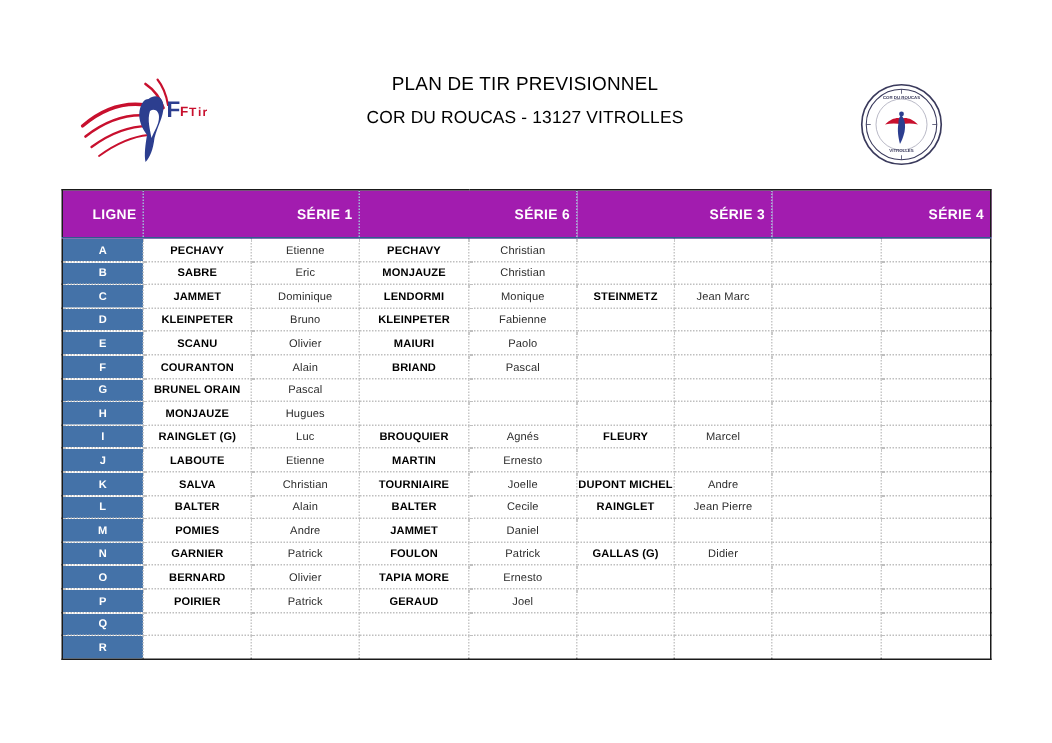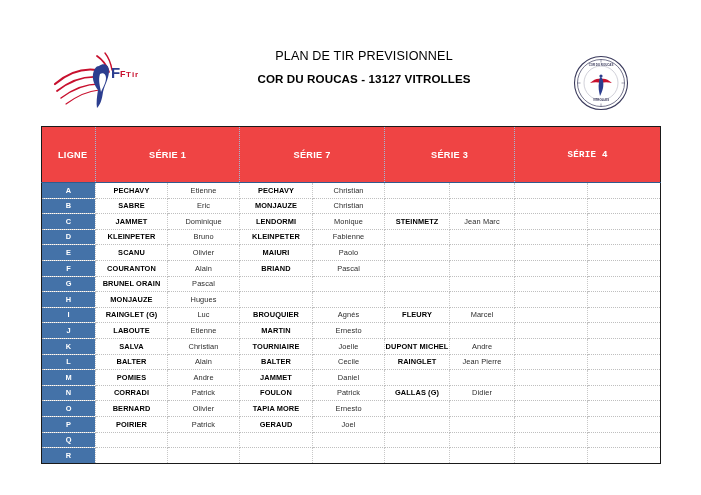--- a/index.html
+++ b/index.html
@@ -36,21 +36,21 @@
   #logo-club {
     position: absolute;
     left: 566px;
     top: 52px;
     width: 70px;
     height: 62px;
   }
 
   #title-block {
     position: absolute;
-    left: 164px;
+    left: 150px;
     top: 48px;
     width: 400px;
     text-align: center;
   }
   #title-line-1 {
     font-size: 12.6px;
     font-weight: normal;
     letter-spacing: 0.15px;
     line-height: 17px;
     white-space: nowrap;
@@ -58,21 +58,21 @@
   #title-line-2 {
     font-size: 12.8px;
     font-weight: bold;
     letter-spacing: 0.1px;
     line-height: 17px;
     margin-top: 5px;
     white-space: nowrap;
   }
   #title-line-3 {
     font-size: 11.6px;
-    font-weight: bold;
+    font-weight: normal;
     letter-spacing: 0.1px;
     line-height: 16px;
     margin-top: 6px;
     white-space: nowrap;
   }
 
   
   #plan-table {
     position: absolute;
     left: 41px;
@@ -87,34 +87,34 @@
   #plan-table col.c-s1n   { width: 72px; }
   #plan-table col.c-s1f   { width: 72px; }
   #plan-table col.c-s2n   { width: 73px; }
   #plan-table col.c-s2f   { width: 72px; }
   #plan-table col.c-s3n   { width: 65px; }
   #plan-table col.c-s3f   { width: 65px; }
   #plan-table col.c-s4n   { width: 73px; }
   #plan-table col.c-s4f   { width: 73px; }
 
   #plan-table thead th {
-    background: #ef4444;
+    background: #a21caf;
     color: #ffffff;
     font-size: 9.2px;
     font-weight: bold;
     letter-spacing: 0.25px;
     height: 23px;
-    padding: 16px;
-    text-align: center;
+    padding: 4px;
+    text-align: right;
     vertical-align: middle;
     border-right: 1px dotted #9fb8d6;
     border-bottom: 1px solid #2f5party;
     border-bottom: 1px solid #2f5c8f;
   }
-  #plan-table thead th.hd-last { border-right: none; font-family: Liberation Mono, monospace; }
+  #plan-table thead th.hd-last { border-right: none; }
 
   #plan-table tbody td {
     height: 14.6px;
     padding: 0;
     font-size: 7.4px;
     vertical-align: middle;
     border-bottom: 1px dotted #bfbfbf;
     border-right: 1px dotted #c8c8c8;
     line-height: 1;
     overflow: hidden;
@@ -216,21 +216,21 @@
       <col class="c-s2f">
     <col class="c-s3n">
       <col class="c-s3f">
     <col class="c-s4n">
       <col class="c-s4f">
   </colgroup>
   <thead>
     <tr>
       <th>LIGNE</th>
       <th colspan="2">SÉRIE 1</th>
-      <th colspan="2">SÉRIE 7</th>
+      <th colspan="2">SÉRIE 6</th>
       <th colspan="2">SÉRIE 3</th>
       <th colspan="2" class="hd-last">SÉRIE 4</th>
     </tr>
   </thead>
   <tbody id="plan-body">
       <tr>
         <td class="ligne-cell">A</td>
         <td class="name-cell">PECHAVY</td>
         <td class="first-cell sep-strong">Etienne</td>
         <td class="name-cell">PECHAVY</td>
@@ -367,21 +367,21 @@
         <td class="first-cell sep-strong">Andre</td>
         <td class="name-cell">JAMMET</td>
         <td class="first-cell sep-strong">Daniel</td>
         <td class="name-cell"></td>
         <td class="first-cell sep-strong"></td>
         <td class="name-cell"></td>
         <td class="first-cell last-col"></td>
       </tr>
       <tr class="band-end">
         <td class="ligne-cell">N</td>
-        <td class="name-cell">CORRADI</td>
+        <td class="name-cell">GARNIER</td>
         <td class="first-cell sep-strong">Patrick</td>
         <td class="name-cell">FOULON</td>
         <td class="first-cell sep-strong">Patrick</td>
         <td class="name-cell">GALLAS (G)</td>
         <td class="first-cell sep-strong">Didier</td>
         <td class="name-cell"></td>
         <td class="first-cell last-col"></td>
       </tr>
       <tr>
         <td class="ligne-cell">O</td>

